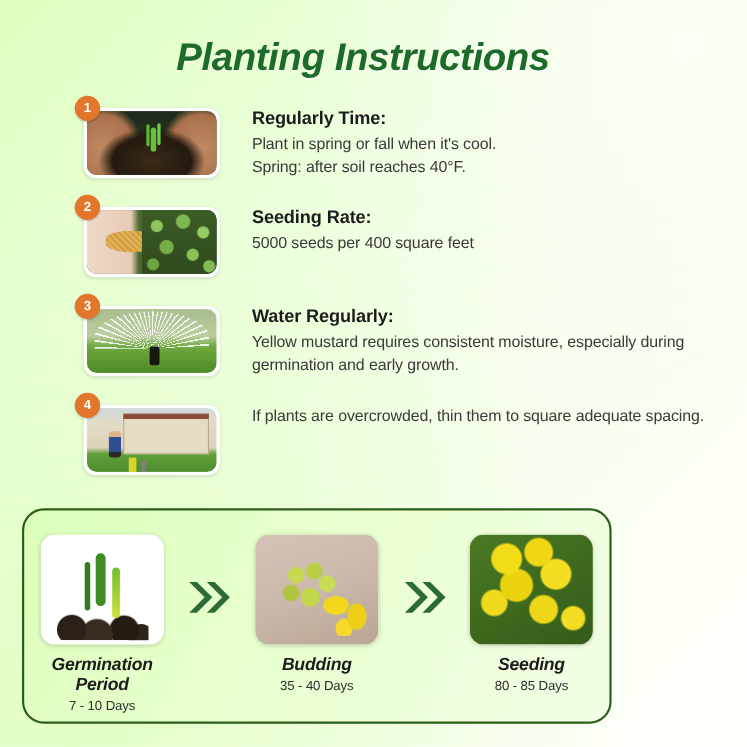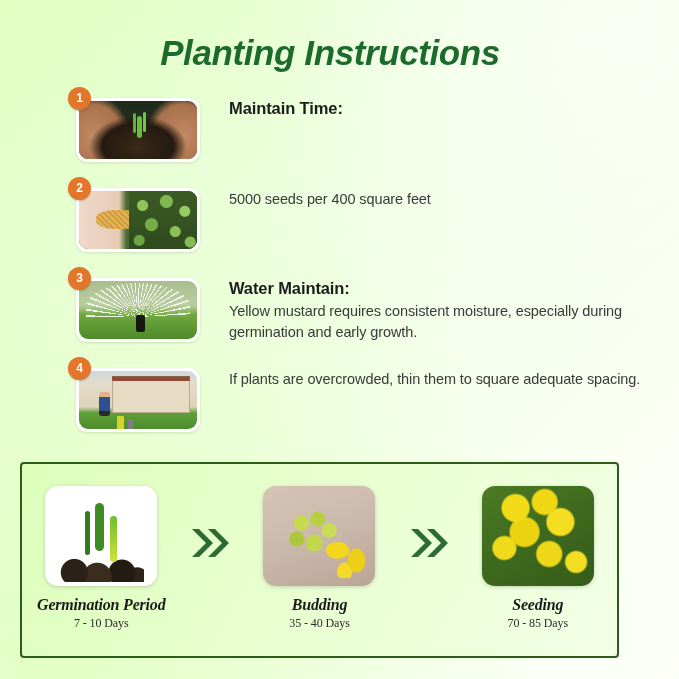--- a/index.html
+++ b/index.html
@@ -101,27 +101,26 @@
     color: #3a3a3a;
     line-height: 1.42;
     letter-spacing: -0.1px;
   }
 
   
   .timeline {
     position: absolute;
     left: 20px;
     top: 462px;
-    width: 599px;
+    width: 536px;
     height: 196px;
     box-sizing: border-box;
     border: 2px solid #2d5e19;
-    border-radius: 4px;
+    border-radius: 20px;
     background: linear-gradient(120deg, #ddffbb 0%, #e8ffcf 45%, #f3ffe6 100%);
-    font-family: Liberation Serif, serif;
   }
   .tl-row {
     position: absolute;
     left: 0;
     top: 0;
     width: 100%;
     height: 100%;
     display: flex;
     align-items: flex-start;
     justify-content: center;
@@ -340,45 +339,47 @@
   <div class="steps">
 
     <div class="step">
       <div class="thumb-wrap">
         <div class="badge">1</div>
         <div class="thumb">
           <div class="img i-hands"></div>
         </div>
       </div>
       <div class="step-text">
-        <div class="step-title">Maintain Time:</div>
+        <div class="step-title">Regularly Time:</div>
+        <div class="step-desc">Plant in spring or fall when it's cool.<br>Spring: after soil reaches 40°F.</div>
       </div>
     </div>
 
     <div class="step">
       <div class="thumb-wrap">
         <div class="badge">2</div>
         <div class="thumb">
           <div class="img i-seeds"></div>
         </div>
       </div>
       <div class="step-text">
+        <div class="step-title">Seeding Rate:</div>
         <div class="step-desc">5000 seeds per 400 square feet</div>
       </div>
     </div>
 
     <div class="step">
       <div class="thumb-wrap">
         <div class="badge">3</div>
         <div class="thumb">
           <div class="img i-sprinkler"></div>
         </div>
       </div>
       <div class="step-text">
-        <div class="step-title">Water Maintain:</div>
+        <div class="step-title">Water Regularly:</div>
         <div class="step-desc">Yellow mustard requires consistent moisture, especially during germination and early growth.</div>
       </div>
     </div>
 
     <div class="step">
       <div class="thumb-wrap">
         <div class="badge">4</div>
         <div class="thumb">
           <div class="img i-mower"></div>
         </div>
@@ -421,19 +422,19 @@
           <path d="M3 3 L17 17 L3 31 L10 31 L24 17 L10 3 Z" fill="#2d6b36"></path>
           <path d="M19 3 L33 17 L19 31 L26 31 L40 17 L26 3 Z" fill="#2d6b36"></path>
         </svg>
       </div>
 
       <div class="tl-stage">
         <div class="tl-thumb-wrap">
           <div class="img i-maturity"></div>
         </div>
         <div class="tl-label">Seeding</div>
-        <div class="tl-days">70 - 85 Days</div>
+        <div class="tl-days">80 - 85 Days</div>
       </div>
 
     </div>
   </div>
 
 </div>
 
 </body></html>

